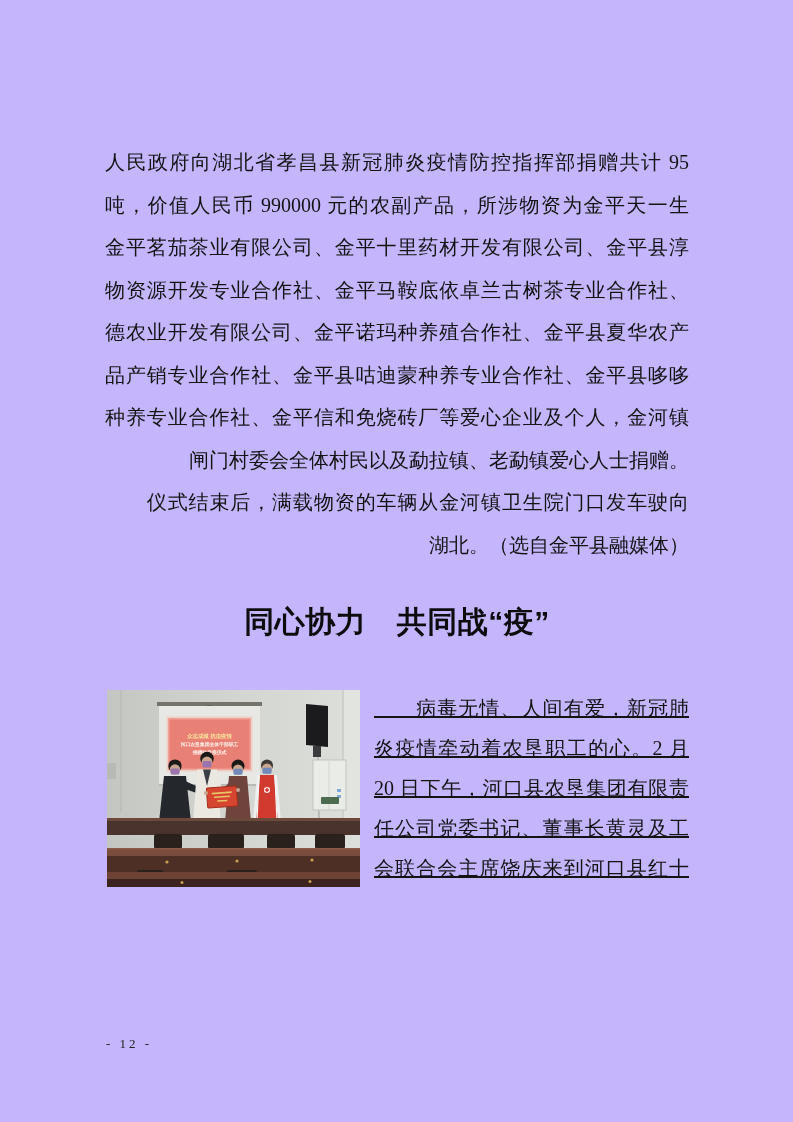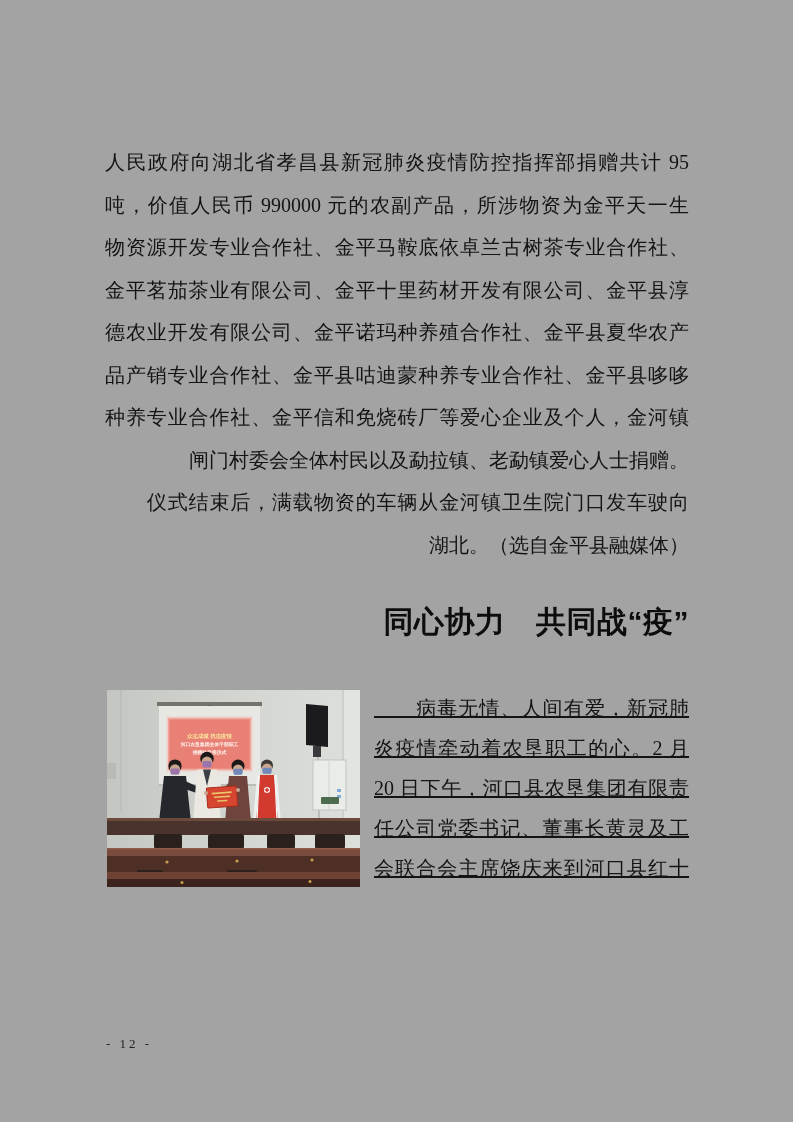--- a/index.html
+++ b/index.html
@@ -1,25 +1,25 @@
 <!DOCTYPE html>
 <html><head>
 <meta charset="utf-8">
 <style>
   html,body { margin:0; padding:0; background:#ffffff; }
   .page {
-    position:relative; width:793px; height:1122px; background:#a3a3a3;
+    position:relative; width:793px; height:1122px; background:#c4b5fd;
     font-family:"Liberation Serif","DejaVu Serif",serif; color:#141414; overflow:hidden;
   }
   .content { position:absolute; left:105px; top:141px; width:584px; }
   .line { font-size:20px; height:42.5px; line-height:42.5px; overflow:hidden; }
   .jl { text-align:justify; text-align-last:justify; }
   .ll { text-align:right; }
   .title {
-    margin-top:34px; height:44px; line-height:44px; text-align:right;
+    margin-top:34px; height:44px; line-height:44px; text-align:center;
     font-family:"Liberation Sans","DejaVu Sans",sans-serif; font-weight:700;
     font-size:30px; letter-spacing:0.5px; color:#0d0d0d;
   }
   .article-body { margin-top:44px; display:flex; align-items:flex-start;text-decoration:underline; }
   .photo-wrap { flex:none; width:253px; height:197px; margin:2px 0 0 2px; }
   .photo-wrap svg { display:block; width:253px; height:197px; }
   .photo-text { margin-left:14px; width:315px; }
   .pline { font-size:20px; height:40px; line-height:40px; overflow:hidden; }
   .page-num {
     position:absolute; left:106px; top:1036px; font-size:13px; letter-spacing:3px; color:#222;
@@ -27,22 +27,22 @@
   .slide-text { font-family:"Liberation Sans","DejaVu Sans",sans-serif; font-weight:700; }
 </style>
 </head>
 <body>
 
 <div class="page">
 
   <div class="content">
     <div class="line jl">人民政府向湖北省孝昌县新冠肺炎疫情防控指挥部捐赠共计 95</div>
     <div class="line jl">吨，价值人民币 990000 元的农副产品，所涉物资为金平天一生</div>
+    <div class="line jl">金平茗茄茶业有限公司、金平十里药材开发有限公司、金平县淳</div>
     <div class="line jl">物资源开发专业合作社、金平马鞍底依卓兰古树茶专业合作社、</div>
-    <div class="line jl">金平茗茄茶业有限公司、金平十里药材开发有限公司、金平县淳</div>
     <div class="line jl">德农业开发有限公司、金平诺玛种养殖合作社、金平县夏华农产</div>
     <div class="line jl">品产销专业合作社、金平县咕迪蒙种养专业合作社、金平县哆哆</div>
     <div class="line jl">种养专业合作社、金平信和免烧砖厂等爱心企业及个人，金河镇</div>
     <div class="line ll">闸门村委会全体村民以及勐拉镇、老勐镇爱心人士捐赠。</div>
     <div class="line jl">　　仪式结束后，满载物资的车辆从金河镇卫生院门口发车驶向</div>
     <div class="line ll">湖北。（选自金平县融媒体）</div>
 
     <div class="title">同心协力　共同战“疫”</div>
 
     <div class="article-body">

